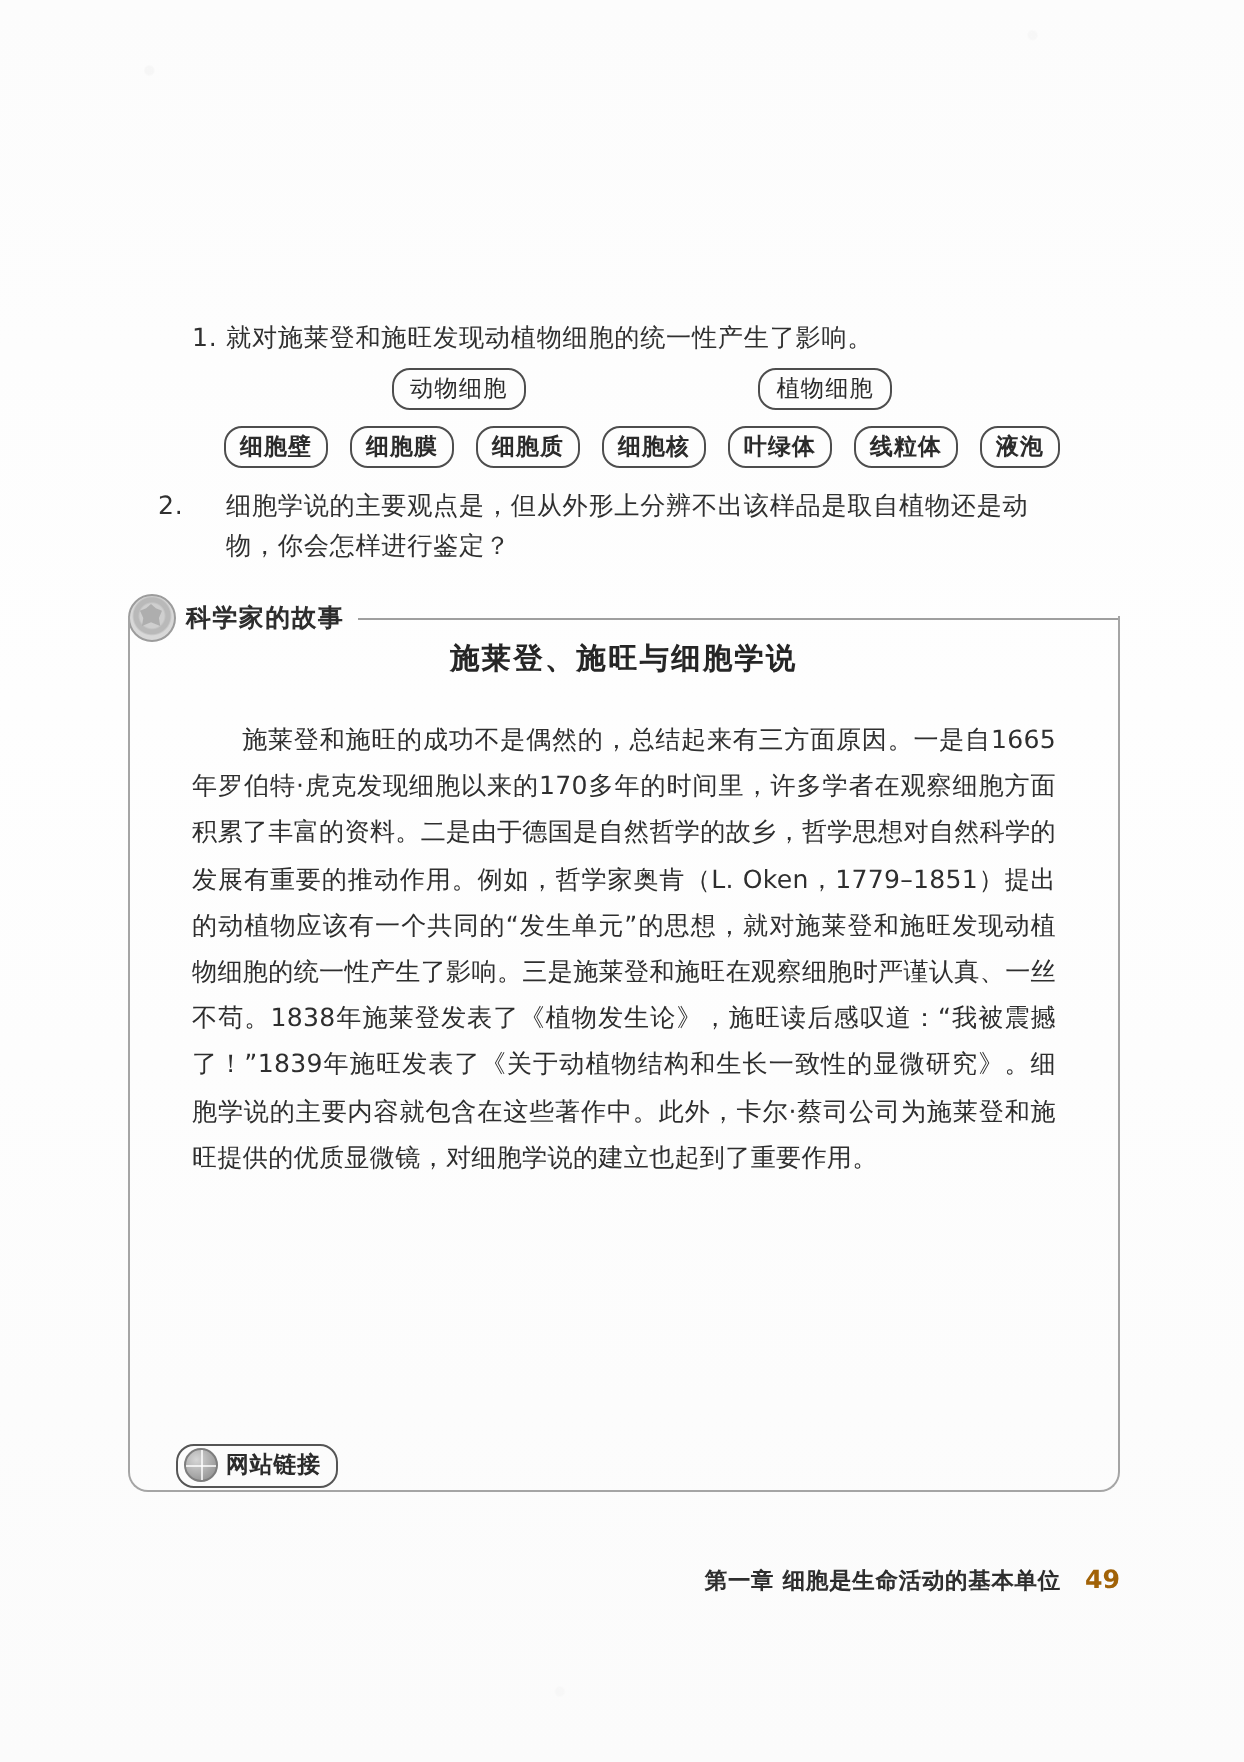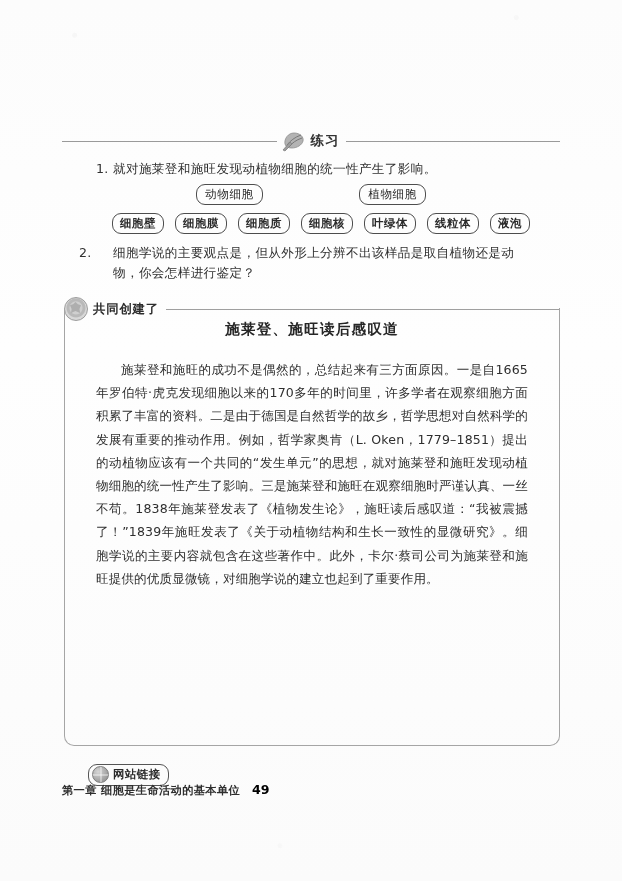--- a/index.html
+++ b/index.html
@@ -88,21 +88,21 @@
     display: block;
     padding-left: 17px;
     text-indent: -17px;
   }
 
   
   .celltypes {
     position: absolute;
     left: 196px;
     top: 184px;
-    width: 230px;
+    width: 250px;
     display: flex;
     justify-content: space-between;
     align-items: flex-end;
   }
   .pill {
     border: 1px solid #4d4d4d;
     border-radius: 9px;
     font-size: 11.6px;
     color: #2b2b2b;
     padding: 2px 8px 3px 8px;
@@ -233,21 +233,20 @@
     gap: 9px;
   }
   .weblink-pill {
     display: inline-flex;
     align-items: center;
     gap: 4px;
     border: 1px solid #555;
     border-radius: 9px;
     padding: 1px 7px 2px 3px;
     background: transparent;
-    margin-top: 42px;
   }
   .globe-icon {
     width: 15px;
     height: 15px;
     border-radius: 50%;
     background: radial-gradient(circle at 35% 32%, #d6d6d6, #9e9e9e 70%, #8a8a8a);
     border: 1px solid #7d7d7d;
     position: relative;
     flex: 0 0 auto;
   }
@@ -284,60 +283,42 @@
   }
 
   
   .footer {
     position: absolute;
     left: 62px;
     top: 782px;
     width: 498px;
     display: flex;
     align-items: baseline;
+    justify-content: flex-end;
     gap: 12px;
   }
   .footer-title {
     font-size: 11.2px;
     font-weight: 700;
     color: #2e2e2e;
     letter-spacing: 0.4px;
     white-space: nowrap;
   }
   .footer-page {
     font-size: 12.6px;
     font-weight: 700;
-    color: #000000;
+    color: #a16207;
   }
 </style>
 </head>
 <body>
 
 <div class="page">
   <div class="paper-tone"></div>
 
-  <div class="exercise-head">
-    <div class="rule left"></div>
-    <div class="ex-badge">
-      <span class="ex-icon">
-        <svg width="26" height="24" viewBox="0 0 26 24">
-          <g fill="#b3b3b3" stroke="#8d8d8d" stroke-width="0.8">
-            <path d="M4 15 C3 10 7 4 13 4 C19 4 23 8 22 12 C21 16 16 19 11 19 C7 19 5 18 4 15 Z"></path>
-          </g>
-          <g fill="none" stroke="#707070" stroke-width="0.9">
-            <path d="M6 16 C9 12 14 8 20 6"></path>
-            <path d="M8 18 C11 14 15 11 21 9"></path>
-          </g>
-          <path d="M2 21 L9 13 L11 15 L4 22 Z" fill="#9d9d9d" stroke="#7a7a7a" stroke-width="0.7"></path>
-        </svg>
-      </span>
-      <span class="ex-label">练习</span>
-    </div>
-    <div class="rule right"></div>
-  </div>
 
   <div class="q q1">
     <span class="q-num">1.</span><span>就对施莱登和施旺发现动植物细胞的统一性产生了影响。</span>
   </div>
 
   <div class="celltypes">
     <span class="pill">动物细胞</span>
     <span class="pill">植物细胞</span>
   </div>
 
@@ -351,30 +332,30 @@
     <span class="pill">液泡</span>
   </div>
 
   <div class="q q2">
     <span class="q2-body"><span class="q-num">2.</span><span>细胞学说的主要观点是，但从外形上分辨不出该样品是取自植物还是动物，你会怎样进行鉴定？</span></span>
   </div>
 
   <div class="story-head">
     <div class="story-badge">
       <span class="story-icon"></span>
-      <span class="story-label">共同创建了</span>
+      <span class="story-label">科学家的故事</span>
     </div>
     <div class="story-rule"></div>
   </div>
 
   <div class="story-box">
     <span class="mask-top-right"></span>
   </div>
 
-  <div class="story-title">施莱登、施旺读后感叹道</div>
+  <div class="story-title">施莱登、施旺与细胞学说</div>
 
   <div class="story-body">
     <p>施莱登和施旺的成功不是偶然的，总结起来有三方面原因。一是自1665年罗伯特·虎克发现细胞以来的170多年的时间里，许多学者在观察细胞方面积累了丰富的资料。二是由于德国是自然哲学的故乡，哲学思想对自然科学的发展有重要的推动作用。例如，哲学家奥肯（L. Oken，1779–1851）提出的动植物应该有一个共同的“发生单元”的思想，就对施莱登和施旺发现动植物细胞的统一性产生了影响。三是施莱登和施旺在观察细胞时严谨认真、一丝不苟。1838年施莱登发表了《植物发生论》，施旺读后感叹道：“我被震撼了！”1839年施旺发表了《关于动植物结构和生长一致性的显微研究》。细胞学说的主要内容就包含在这些著作中。此外，卡尔·蔡司公司为施莱登和施旺提供的优质显微镜，对细胞学说的建立也起到了重要作用。</p>
   </div>
 
   <div class="weblink">
     <span class="weblink-pill">
       <span class="globe-icon"></span>
       <span class="weblink-label">网站链接</span>
     </span>

